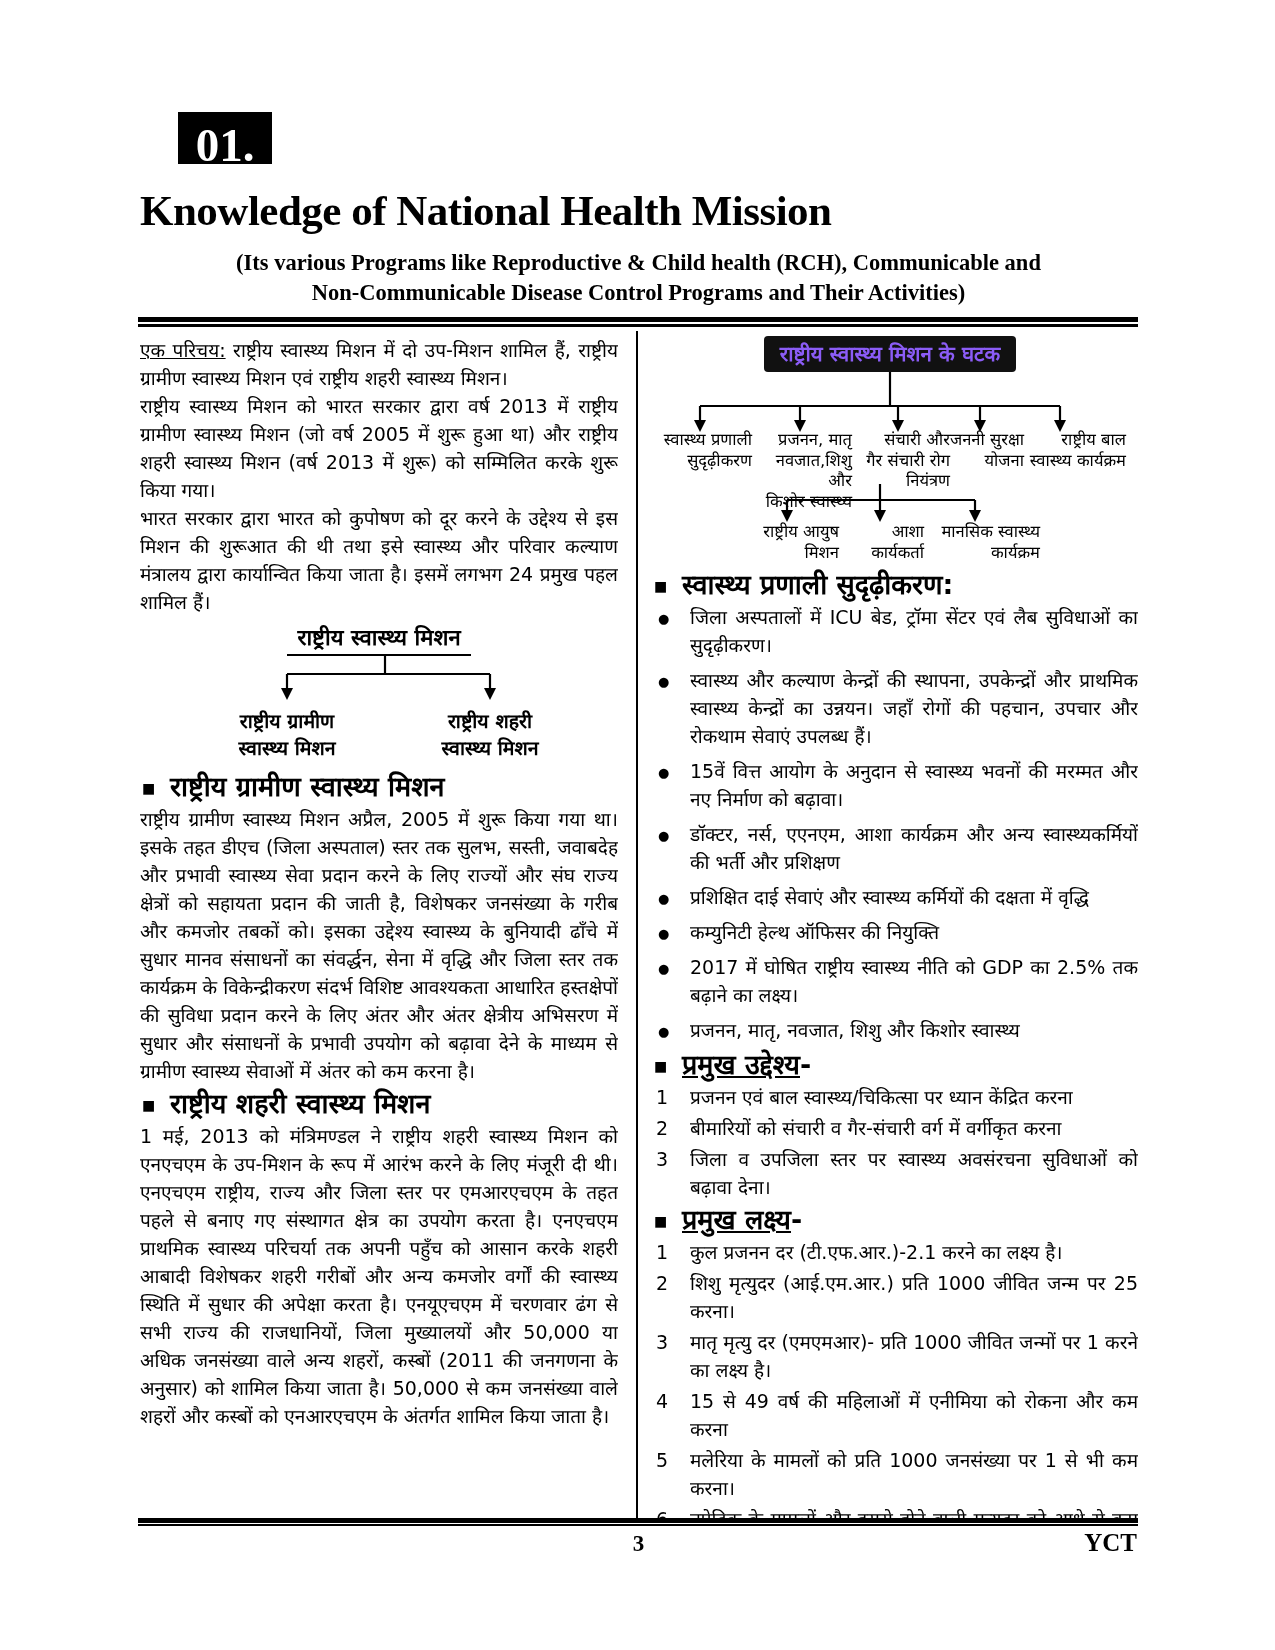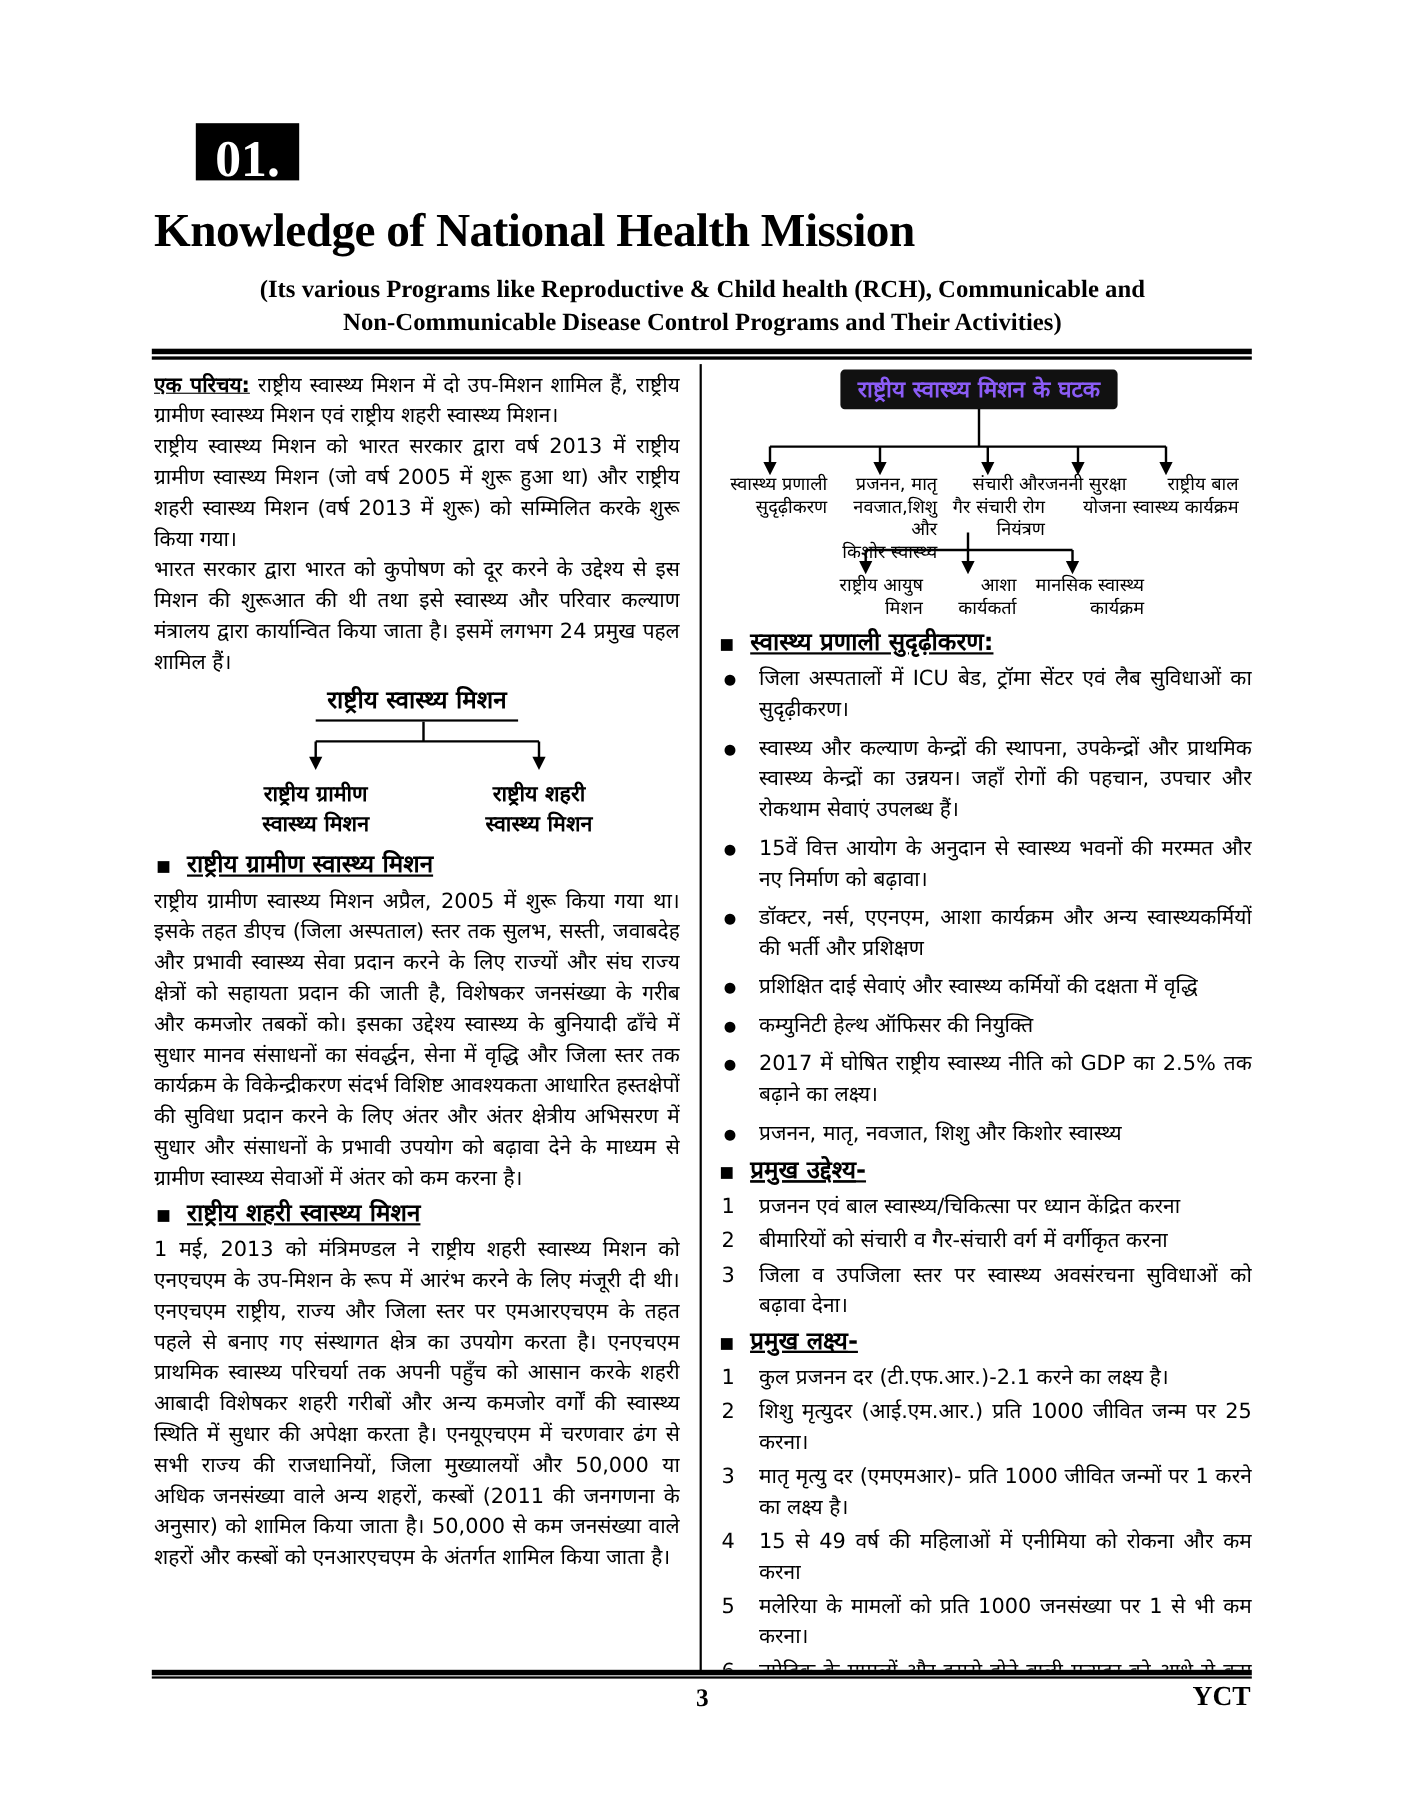--- a/index.html
+++ b/index.html
@@ -28,25 +28,25 @@
     position:absolute; left:138px; top:317px; width:1000px; height:2px;
     border-top:5px solid #000; border-bottom:3px solid #000;
   }
   .divider { position:absolute; left:636px; top:331px; width:2px; height:1188px; background:#000; }
 
   
   .col-left  { position:absolute; left:140px; top:336px; width:478px; height:1180px; overflow:hidden; }
   .col-right { position:absolute; left:652px; top:566px; width:486px; height:952px;  overflow:hidden; }
 
   .para { font-size:19px; line-height:28px; text-align:justify; }
-  .lead { font-weight:bold; text-decoration:underline; }
+  .lead { font-weight:normal; text-decoration:underline; }
   .bracket-heading { font-weight:bold; font-size:20.5px; text-align:center; margin:2px 0 4px 0; line-height:26px; }
   .sq-heading {
-    position:relative; padding-left:30px; font-weight:bold; font-size:22px;
-    line-height:28px; margin:5px 0 4px 0;text-decoration:underline;
+    position:relative; padding-left:30px; font-weight:bold; font-size:27px;
+    line-height:28px; margin:5px 0 4px 0;
   }
   .sq-heading::before { content:"■"; position:absolute; left:2px; top:1px; font-size:14px; }
   .underlined { text-decoration:underline; }
 
   
   .mini-chart { position:relative; height:144px; margin-top:8px; }
   .mini-root { text-align:center; font-weight:bold; font-size:22px; line-height:28px; }
   .mini-root span { display:inline-block; border-bottom:2.5px solid #000; padding:0 10px 2px 10px; }
   .mini-svg { position:absolute; left:0; top:32px; }
   .mini-child {

